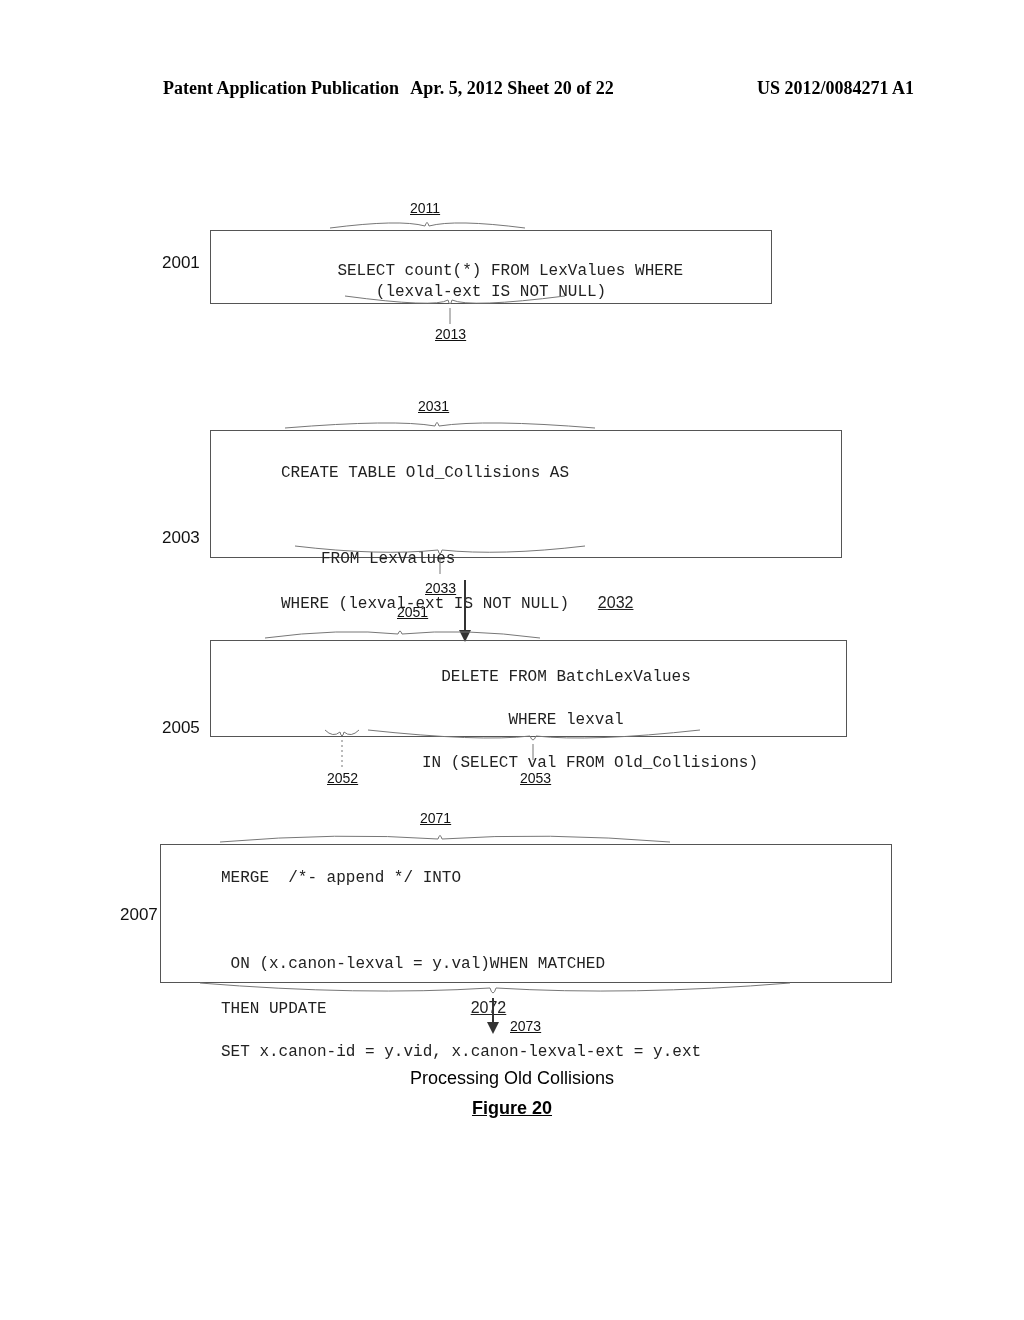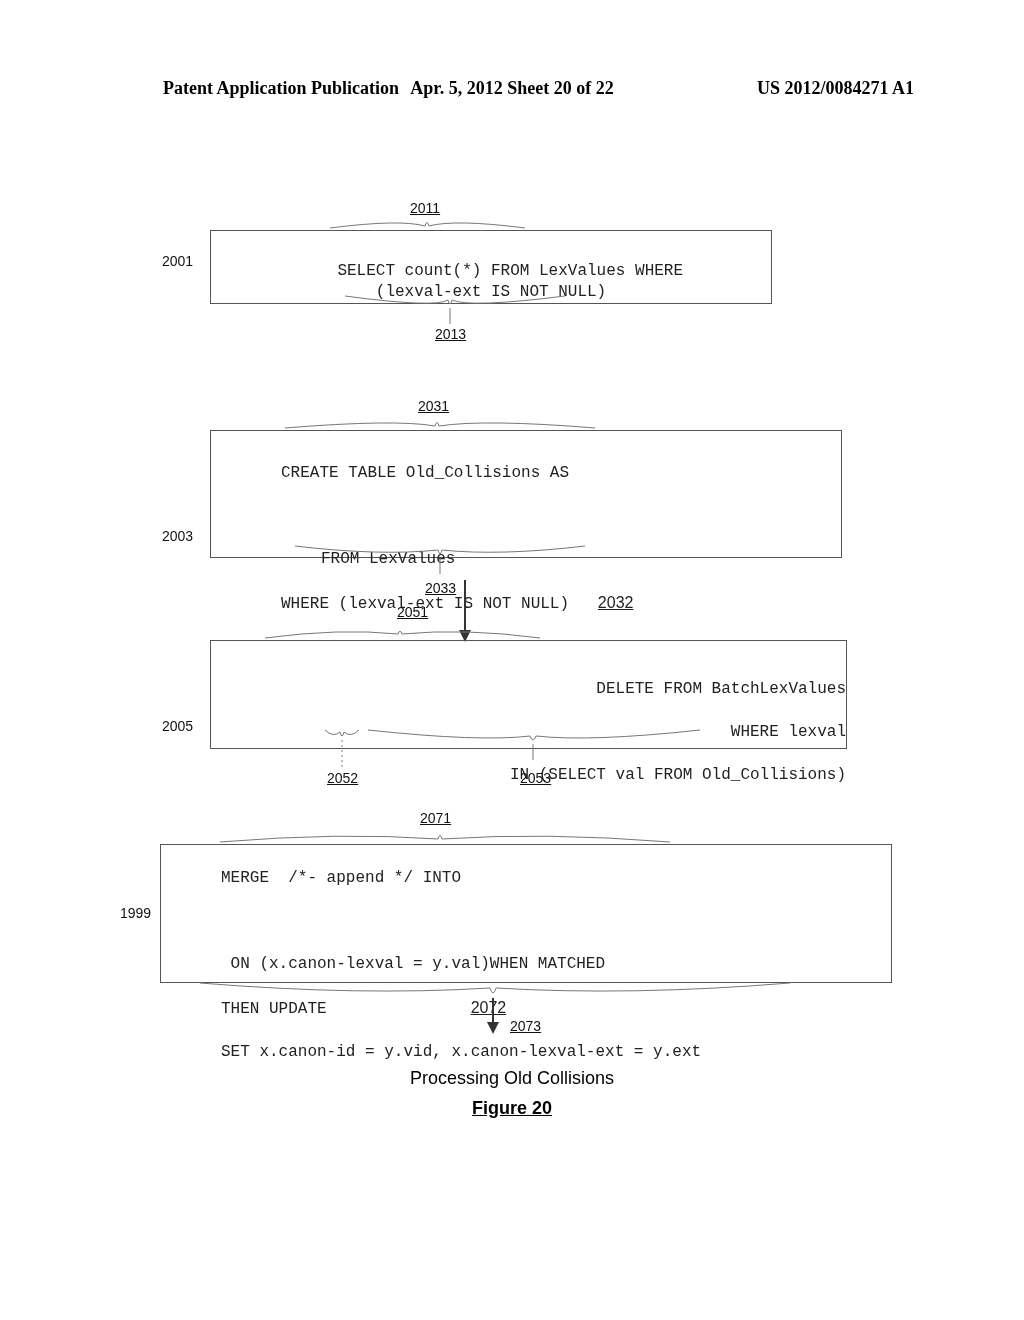--- a/index.html
+++ b/index.html
@@ -49,21 +49,21 @@
     font-size: 16px;
     line-height: 1.35;
     color: #222;
     padding: 8px 0 6px 0;
     text-align: center;
     white-space: pre;
   }
   .label-left {
     position: absolute;
     font-family: Arial, Helvetica, sans-serif;
-    font-size: 14px;
+    font-size: 17px;
     color: #111;
     text-align: right;
   }
   .ref-num {
     position: absolute;
     font-family: Arial, Helvetica, sans-serif;
     font-size: 14px;
     text-decoration: underline;
     color: #111;
   }
@@ -140,21 +140,21 @@
   </svg>
   <div class="ref-num" style="top:580px; left:425px;">2033</div>
 
   <svg class="overlay" style="top:580px; left:455px;" width="30" height="70">
     <line x1="10" y1="0" x2="10" y2="55" stroke="#333" stroke-width="2"></line>
     <polygon points="10,62 4,50 16,50" fill="#333"></polygon>
   </svg>
 
   <div class="ref-num" style="top:604px; left:397px;">2051</div>
 
-  <div class="box" style="top:640px; left:210px; width:560px; height:85px; text-align:right; padding-left:75px; padding-top:16px;">
+  <div class="box" style="top:640px; left:210px; width:560px; height:85px; text-align:center; padding-left:75px; padding-top:4px;">
 <span>DELETE FROM BatchLexValues</span>
 <br><span>WHERE lexval</span>
 <br><span>     IN (SELECT val FROM Old_Collisions)</span>
   </div>
   <div class="label-left" style="top:718px; left:162px;">2005</div>
 
   <svg class="overlay" style="top:622px; left:210px;" width="560" height="160">
     <path d="M55 16 Q130 6 188 12 Q190 6 192 12 Q255 6 330 16" stroke="#777" fill="none" stroke-width="1"></path>
 
     <path d="M115 108 Q123 116 130 110 Q132 118 134 110 Q141 116 149 108" stroke="#777" fill="none" stroke-width="1"></path>
@@ -168,21 +168,21 @@
 
   <div class="ref-num" style="top:810px; left:420px;">2071</div>
 
   <div class="box" style="top:844px; left:160px; width:670px; height:130px; text-align:left; padding-left:60px; padding-top:1px;">
 <span>MERGE  /*- append */ INTO</span>
 <br>
 <br><span> ON (x.canon-lexval = y.val)WHEN MATCHED</span>
 <br><span>THEN UPDATE</span><span>               </span><span class="ref-inbox">2072</span>
 <br><span>SET x.canon-id = y.vid, x.canon-lexval-ext = y.ext</span>
   </div>
-  <div class="label-left" style="top:905px; left:120px;">1999</div>
+  <div class="label-left" style="top:905px; left:120px;">2007</div>
 
   <svg class="overlay" style="top:828px; left:160px;" width="670" height="210">
     <path d="M60 14 Q180 4 278 11 Q280 4 282 11 Q385 4 510 14" stroke="#777" fill="none" stroke-width="1"></path>
     <path d="M40 155 Q200 168 330 160 Q333 170 336 160 Q470 168 630 155" stroke="#777" fill="none" stroke-width="1"></path>
     <line x1="333" y1="170" x2="333" y2="200" stroke="#333" stroke-width="2"></line>
     <polygon points="333,206 327,194 339,194" fill="#333"></polygon>
   </svg>
   <div class="ref-num" style="top:1018px; left:510px;">2073</div>
 
   <div class="figure-caption" style="top:1068px;">Processing Old Collisions</div>

